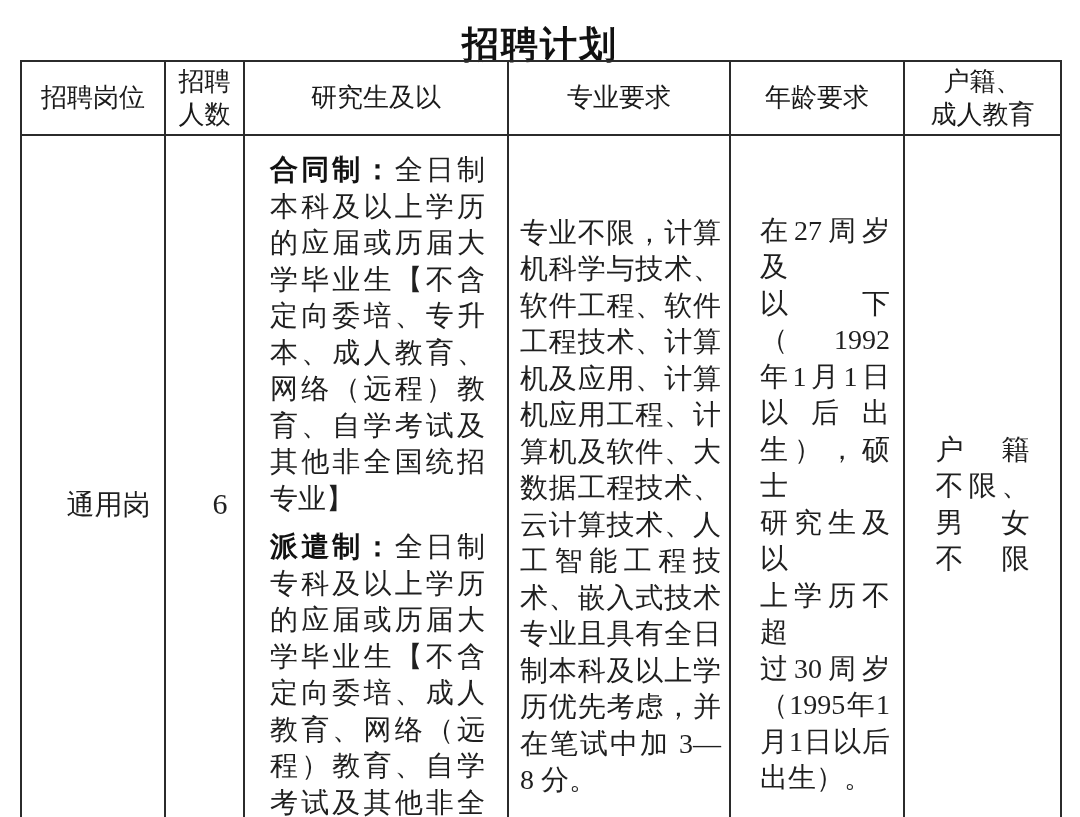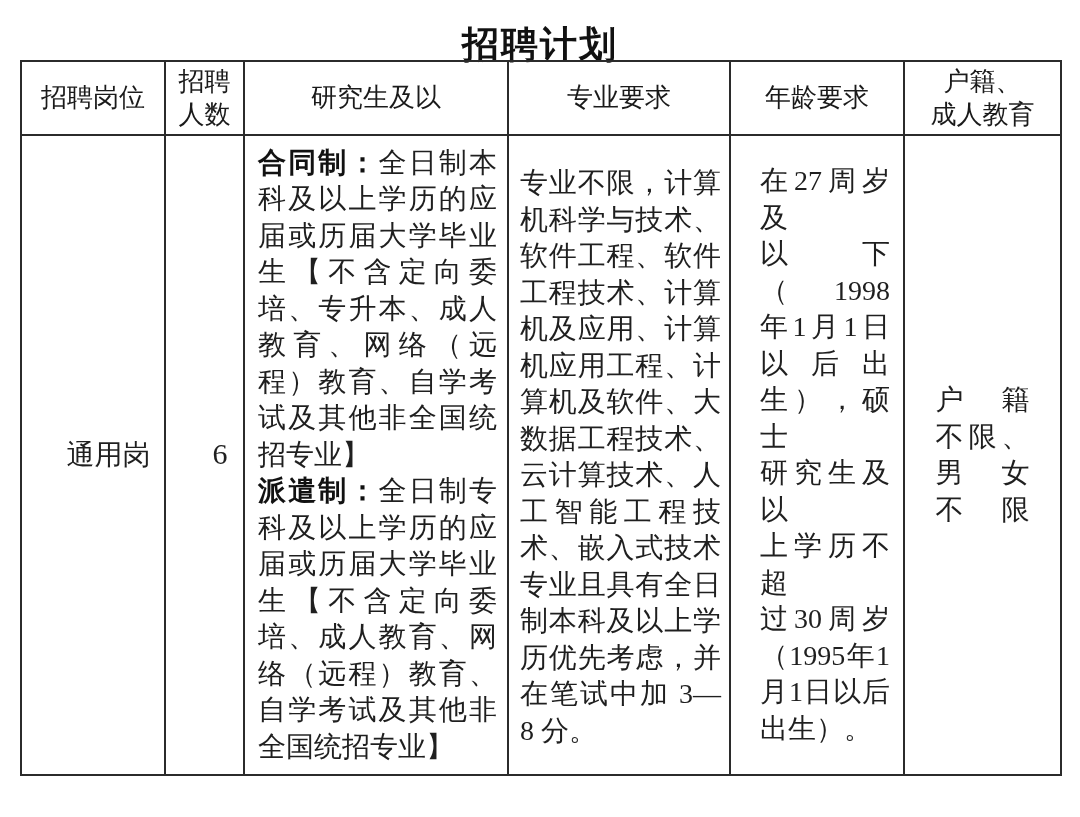--- a/index.html
+++ b/index.html
@@ -58,21 +58,21 @@
   tr.data-row   { height: 640px; }
   table.plan td {
     vertical-align: middle;
     font-size: 28px;
     line-height: 36.5px;
   }
   td.center-cell { text-align: center; padding-left: 32px; }
   .headcount-num { font-size: 30px; }
   .req-cell { padding: 4px 10px 4px 13px; }
   .req-cell p {
-    margin: 0;
+    margin: 12px;
     text-align: justify;
     text-justify: inter-ideograph;
   }
   .req-cell p b { font-weight: 700; color: #111; }
   .major-cell { padding: 8px 8px 4px 11px; }
   .major-cell p {
     margin: 0;
     text-align: justify;
     text-justify: inter-ideograph;
   }
@@ -133,21 +133,21 @@
         <td class="req-cell">
           <p><b>合同制：</b><span>全日制本科及以上学历的应届或历届大学毕业生【不含定向委培、专升本、成人教育、网络（远程）教育、自学考试及其他非全国统招专业】</span></p>
           <p><b>派遣制：</b><span>全日制专科及以上学历的应届或历届大学毕业生【不含定向委培、成人教育、网络（远程）教育、自学考试及其他非全国统招专业】</span></p>
         </td>
         <td class="major-cell">
           <p>专业不限，计算机科学与技术、软件工程、软件工程技术、计算机及应用、计算机应用工程、计算机及软件、大数据工程技术、云计算技术、人工智能工程技术、嵌入式技术专业且具有全日制本科及以上学历优先考虑，并在笔试中加 3—8 分。</p>
         </td>
         <td class="age-cell">
           <div>
               <div class="line">在27周岁及</div>
-              <div class="line">以下（1998</div>
+              <div class="line">以下（1992</div>
               <div class="line">年1月1日</div>
               <div class="line">以后出</div>
               <div class="line">生），硕士</div>
               <div class="line">研究生及以</div>
               <div class="line">上学历不超</div>
               <div class="line">过30周岁</div>
               <div class="line">（1995年1</div>
               <div class="line">月1日以后</div>
               <div class="line">出生）。</div>
             </div>

